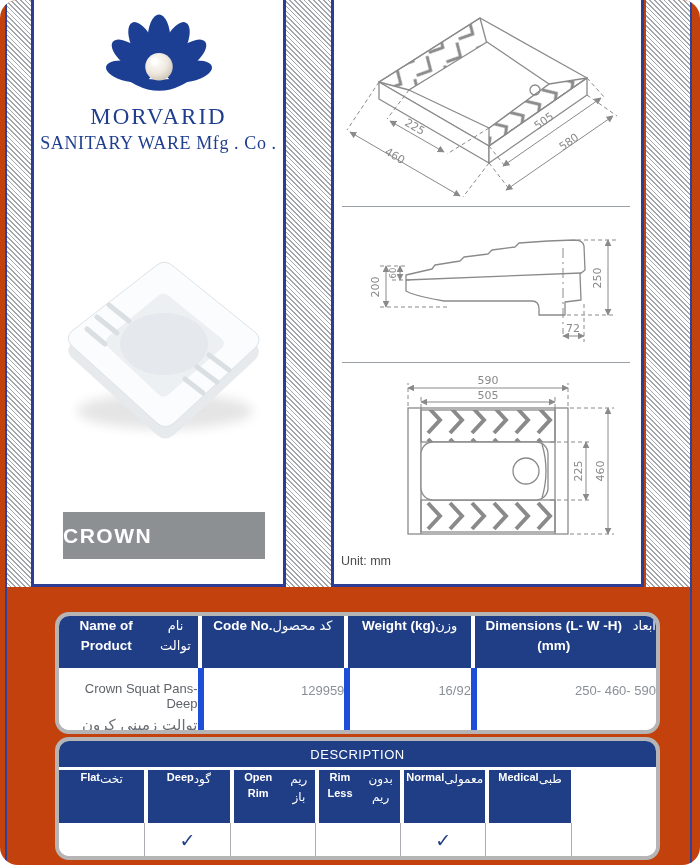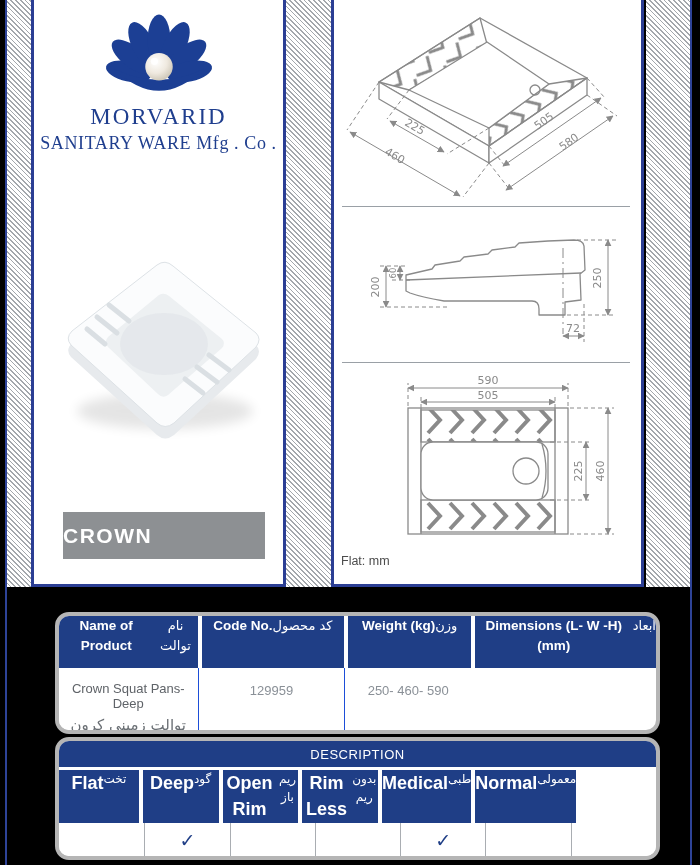--- a/index.html
+++ b/index.html
@@ -1,17 +1,17 @@
 <!DOCTYPE html>
 <html><head>
 <meta charset="utf-8">
 <style>
   html,body{margin:0;padding:0;background:#ffffff;}
-  .page{position:relative;width:700px;height:865px;background:#000000;overflow:hidden;
-        font-family:"Liberation Sans",sans-serif;}
+  .page{position:relative;width:700px;height:865px;background:#c2410c;overflow:hidden;
+        font-family:"Liberation Sans",sans-serif;border-radius:18px;}
 
   
   .vline{position:absolute;top:0;width:2px;height:865px;background:#2e4398;}
   .vline.left{left:5px;} .vline.right{left:690px;}
 
   
   .stripes{position:absolute;top:0;height:587px;
     background:repeating-linear-gradient(45deg,#ffffff 0px,#ffffff 2.2px,#a3a7ac 2.2px,#a3a7ac 3.4px);}
   .stripes.b1{left:7px;width:24px;}
   .stripes.b2{left:286px;width:45px;}
@@ -48,24 +48,24 @@
        border-radius:14px;overflow:hidden;box-sizing:border-box;}
   .tbl.t1{top:612px;} .tbl.t2{top:737px;}
   .grid4{display:grid;grid-template-columns:23.2% 24.6% 21.2% 31%;}
   .grid7{display:grid;grid-template-columns:repeat(7,1fr);}
   .hcell{background:#1f3e86;height:52px;display:flex;justify-content:center;box-sizing:border-box;}
   .hcell + .hcell{border-left:4px solid #ffffff;}
   .en{color:#ffffff;font-weight:bold;font-size:13.5px;text-align:center;line-height:1.45;}
   .fa{color:#ffffff;font-size:13px;text-align:center;direction:rtl;line-height:1.5;
       font-family:"DejaVu Sans",sans-serif;}
   .t2 .hcell{height:53px;}
-  .t2 .hcell .en{font-size:18px;}
+  .t2 .hcell .en{font-size:11px;}
   .t2 .hcell .fa{font-size:12px;}
-  .bcell{height:62px;box-sizing:border-box;padding-top:13px;text-align:center;background:#ffffff;}
-  .bcell + .bcell{border-left:1px solid #1d4ed8;}
+  .bcell{height:62px;box-sizing:border-box;padding-top:13px;text-align:right;background:#ffffff;}
+  .bcell + .bcell{border-left:6px solid #1d4ed8;}
   .b-en{color:#5f6368;font-size:13px;}
   .b-fa{color:#6a6f74;font-size:15px;direction:rtl;margin-top:5px;font-family:"DejaVu Sans",sans-serif;}
   .b-val{color:#8a9097;font-size:13px;padding-top:2px;}
   .t2-title{height:26px;background:#1f3e86;color:#ffffff;font-weight:normal;font-size:13px;
     letter-spacing:0.5px;display:flex;align-items:center;justify-content:center;border-bottom:3px solid #ffffff;}
   .ccell{height:33px;display:flex;align-items:center;justify-content:center;background:#ffffff;
     color:#1f3e86;font-size:19px;font-weight:bold;font-family:"DejaVu Sans",sans-serif;}
   .ccell + .ccell{border-left:1px solid #a9adb2;}
 </style>
 </head>
@@ -255,21 +255,21 @@
         <line x1="85" y1="30" x2="219" y2="30" marker-start="url(#ar3)" marker-end="url(#ar3)"></line>
         <line x1="250" y1="70" x2="250" y2="128" marker-start="url(#ar3)" marker-end="url(#ar3)"></line>
         <line x1="272" y1="36" x2="272" y2="162" marker-start="url(#ar3)" marker-end="url(#ar3)"></line>
       </g>
       <text class="dim" x="152" y="12" text-anchor="middle">590</text>
       <text class="dim" x="152" y="27" text-anchor="middle">505</text>
       <text class="dim" transform="translate(246,99) rotate(-90)" text-anchor="middle">225</text>
       <text class="dim" transform="translate(268,99) rotate(-90)" text-anchor="middle">460</text>
     </svg>
 
-    <div class="unit-note">Flat: mm</div>
+    <div class="unit-note">Unit: mm</div>
   </div>
 
   <div class="tbl t1">
     <div class="grid4">
       <div class="hcell">
         <div class="en">Name of Product</div>
         <div class="fa">نام توالت</div>
       </div>
       <div class="hcell">
         <div class="en">Code No.</div>
@@ -286,20 +286,23 @@
     </div>
     <div class="grid4">
       <div class="bcell">
         <div class="b-en">Crown Squat Pans-Deep</div>
         <div class="b-fa">توالت زمینی کرون</div>
       </div>
       <div class="bcell">
         <div class="b-val">129959</div>
       </div>
       <div class="bcell">
+        <div class="b-val">16/92</div>
+      </div>
+      <div class="bcell">
         <div class="b-val">250- 460- 590</div>
       </div>
     </div>
   </div>
 
   <div class="tbl t2">
     <div class="t2-title">DESCRIPTION</div>
     <div class="grid7">
       <div class="hcell">
         <div class="en">Flat</div>
@@ -311,27 +314,27 @@
       </div>
       <div class="hcell">
         <div class="en">Open Rim</div>
         <div class="fa">ریم باز</div>
       </div>
       <div class="hcell">
         <div class="en">Rim Less</div>
         <div class="fa">بدون ریم</div>
       </div>
       <div class="hcell">
+        <div class="en">Normal</div>
+        <div class="fa">معمولی</div>
+      </div>
+      <div class="hcell">
         <div class="en">Medical</div>
         <div class="fa">طبی</div>
       </div>
-      <div class="hcell">
-        <div class="en">Normal</div>
-        <div class="fa">معمولی</div>
-      </div>
     </div>
     <div class="grid7">
       <div class="ccell"></div>
       <div class="ccell">✓</div>
       <div class="ccell"></div>
       <div class="ccell"></div>
       <div class="ccell">✓</div>
       <div class="ccell"></div>
       <div class="ccell"></div>
     </div>

